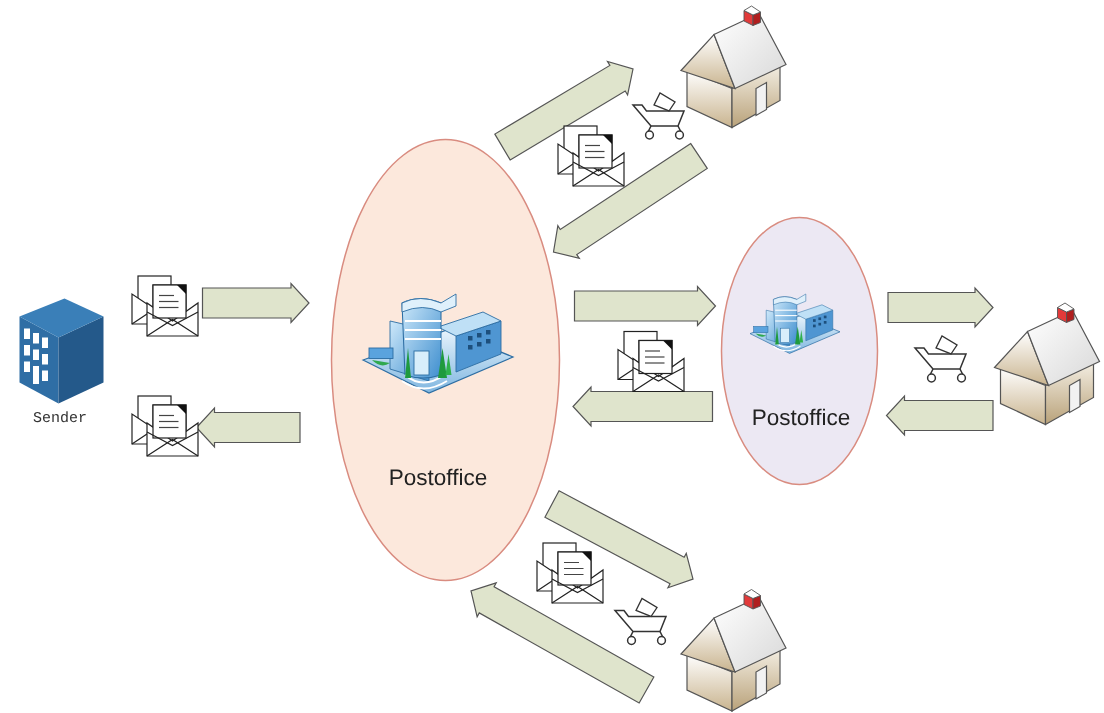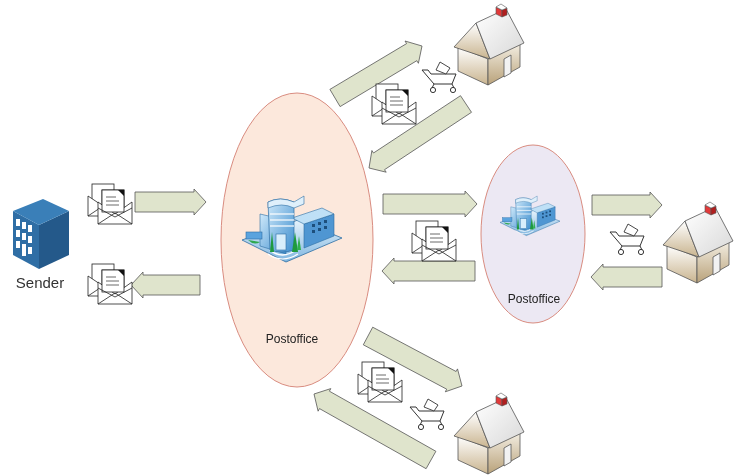--- a/index.html
+++ b/index.html
@@ -1,20 +1,20 @@
 <!DOCTYPE html>
 <html><head>
 <meta charset="utf-8">
 <style>
   html, body { margin: 0; padding: 0; background: #ffffff; }
   body { width: 736px; height: 475px; position: relative; overflow: hidden; font-family: "Liberation Sans", sans-serif; }
   #canvas { position: absolute; left: 0; top: 0; }
   .lbl { position: absolute; font-family: "Liberation Sans", sans-serif; color: #222; white-space: nowrap; transform: translateX(-50%); }
-  .lbl.sender { font-size: 15px; color: #333; }
-  .lbl.po { font-size: 12px; margin-top: 22px; }
+  .lbl.sender { font-size: 10px; color: #333; font-family: Liberation Mono, monospace; }
+  .lbl.po { font-size: 15px; }
 </style>
 </head>
 <body>
 
 <svg id="canvas" width="736" height="475" viewBox="0 0 736 475">
   <defs>
     <linearGradient id="houseWall" x1="0" y1="0" x2="0" y2="1">
       <stop offset="0" stop-color="#ffffff"></stop>
       <stop offset="1" stop-color="#c9b48f"></stop>
     </linearGradient>

